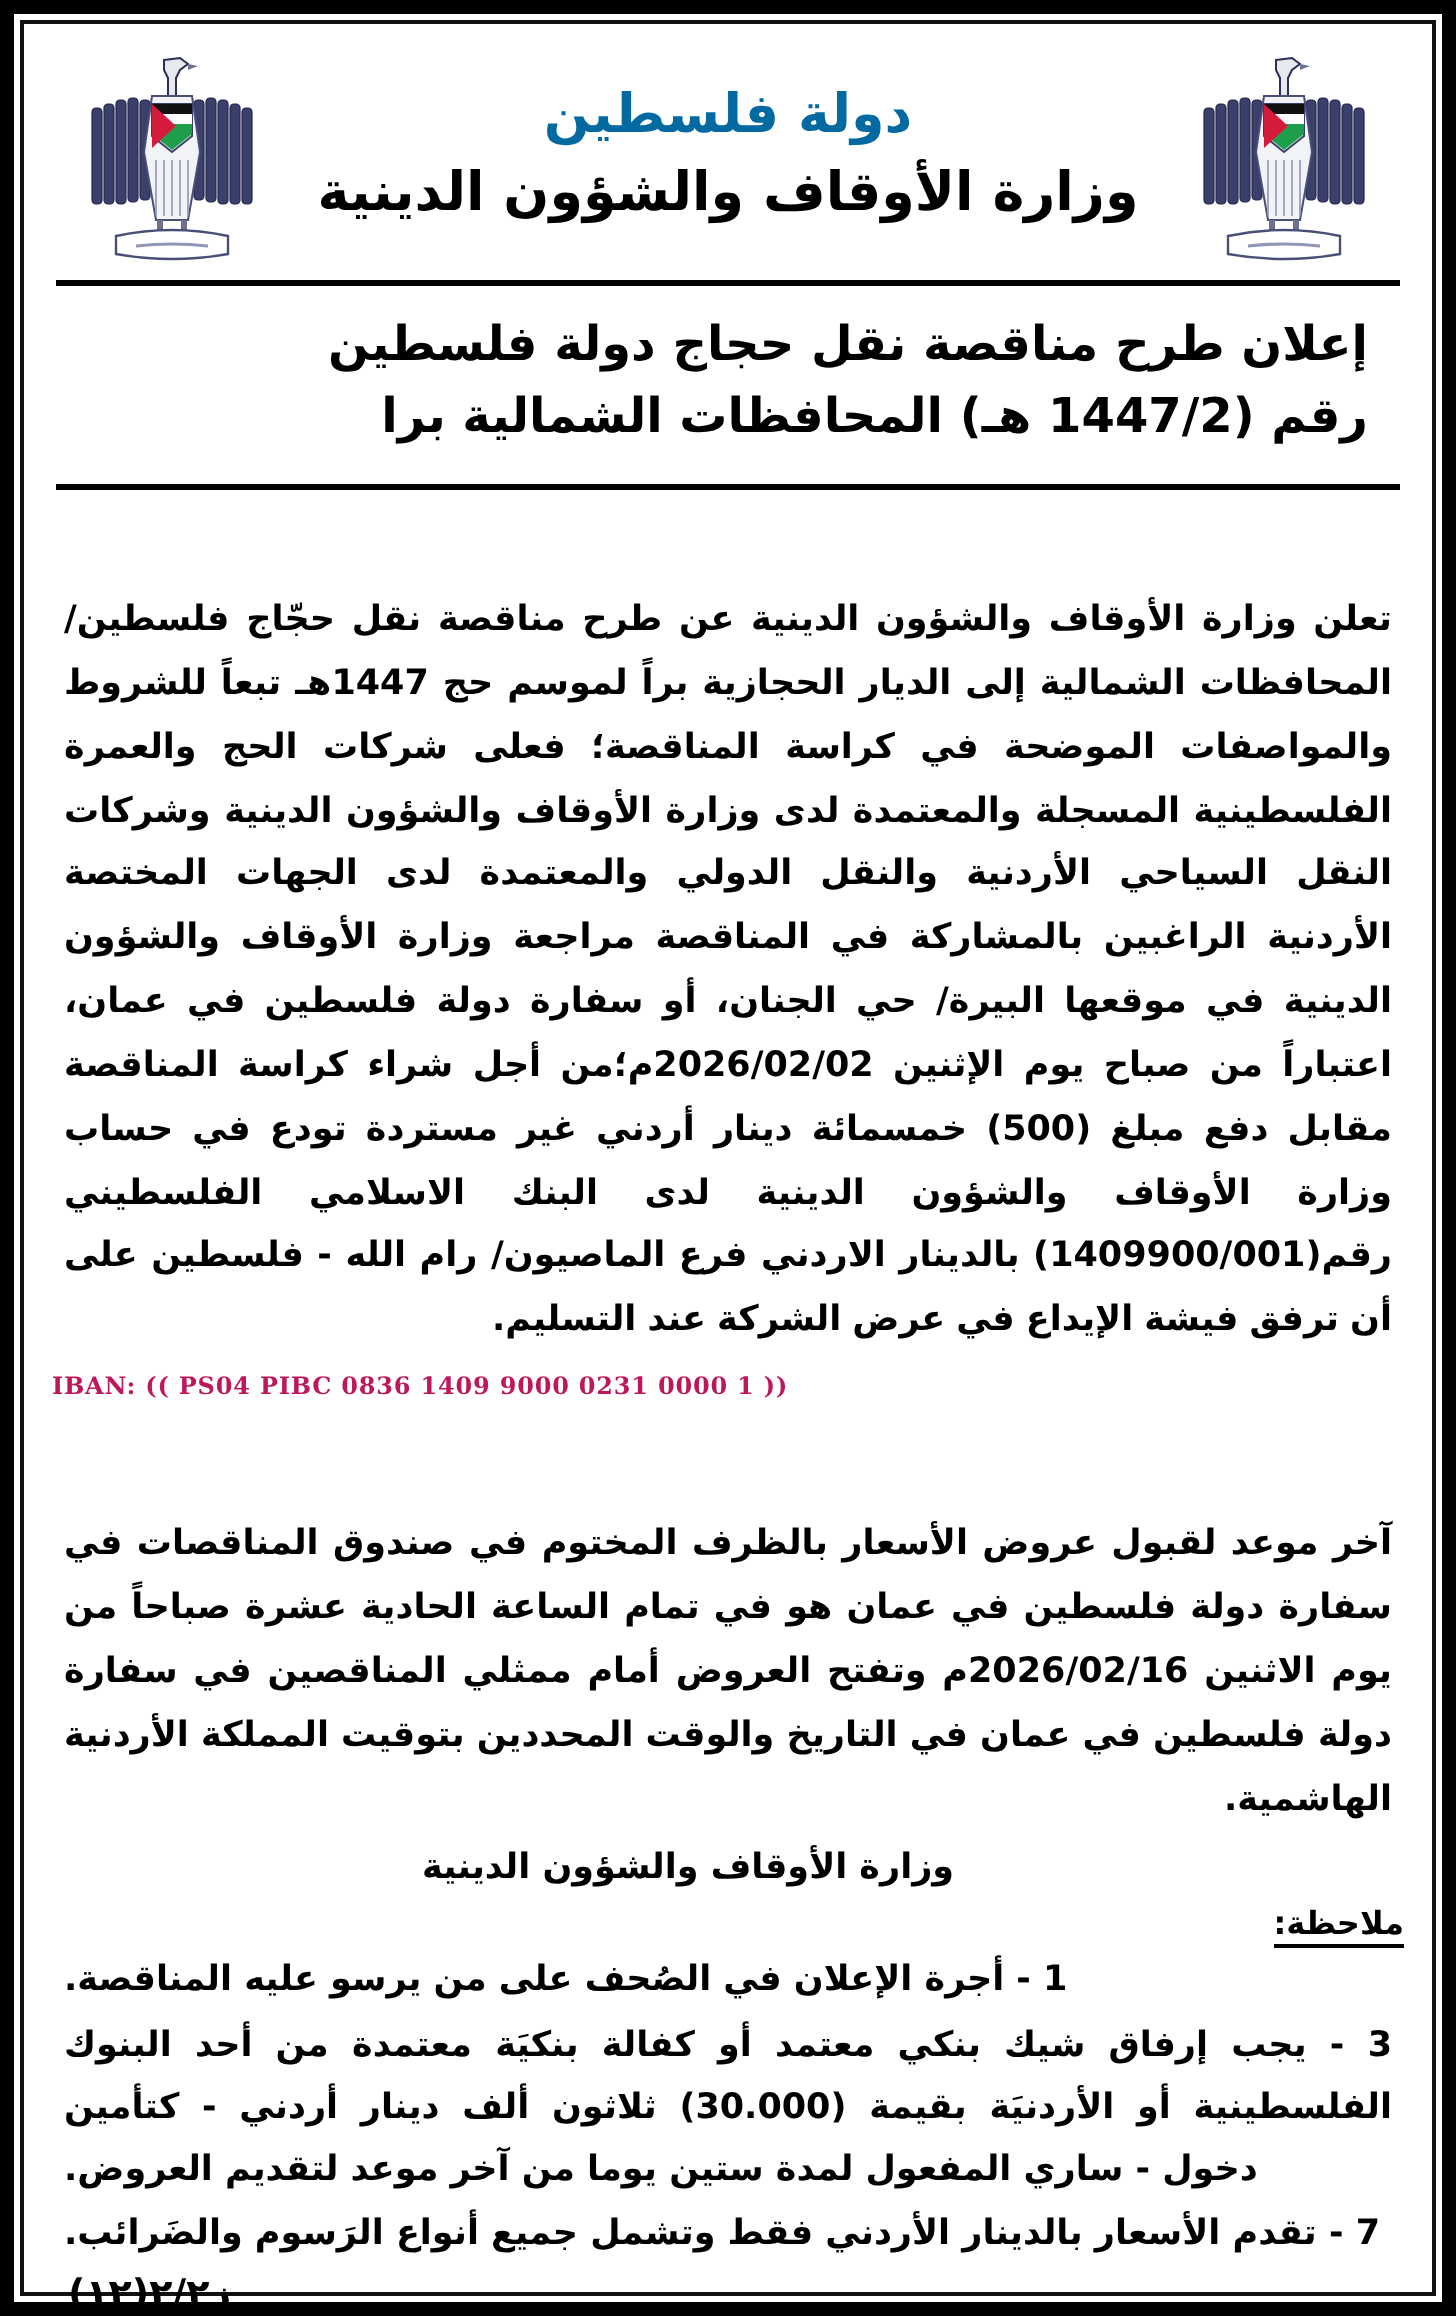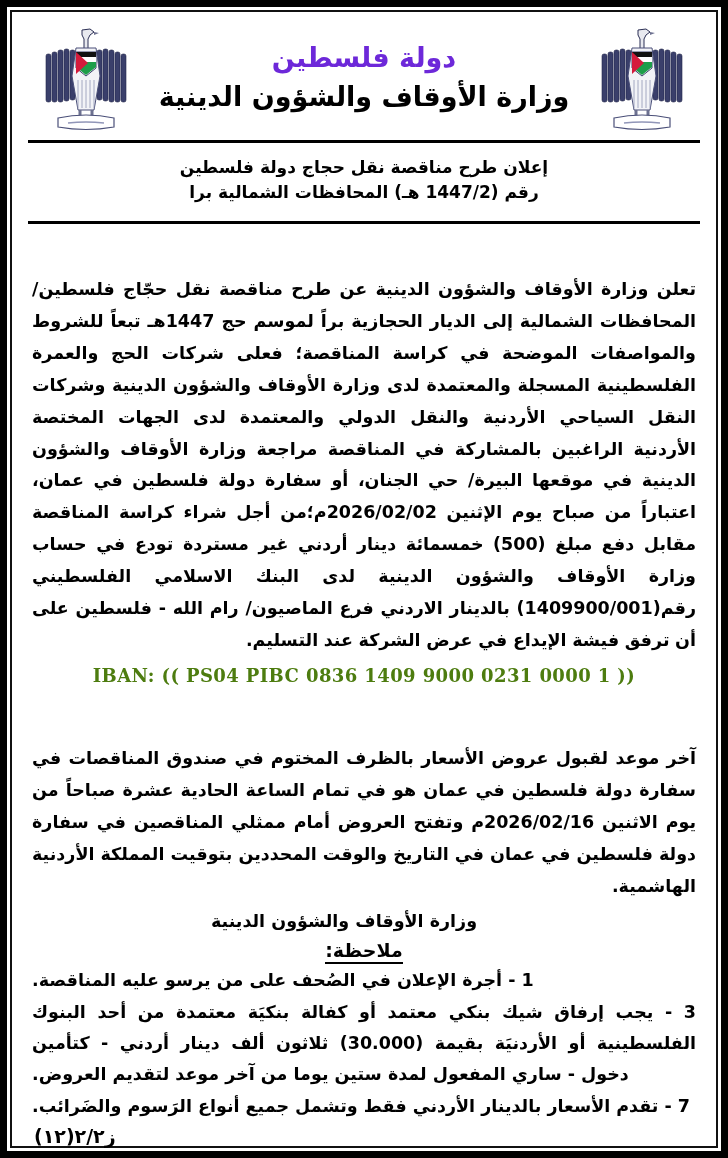--- a/index.html
+++ b/index.html
@@ -53,21 +53,21 @@
   .header-titles {
     flex: 1 1 auto;
     text-align: center;
     direction: rtl;
   }
   .header-titles .line1 {
     font-family: "DejaVu Sans", sans-serif;
     font-weight: bold;
     font-size: 27px;
     letter-spacing: 0px;
-    color: #6d28d9;
+    color: #0369a1;
     line-height: 1.25;
   }
   .header-titles .line2 {
     font-family: "DejaVu Sans", sans-serif;
     font-weight: bold;
     font-size: 27px;
     color: #000000;
     line-height: 1.35;
     margin-top: 4px;
   }
@@ -75,25 +75,24 @@
   
   .hr-heavy {
     border: none;
     border-top: 3px solid #000000;
     margin: 6px 2px 0 2px;
   }
 
   
   .ad-title {
     direction: rtl;
-    text-align: center;
-    font-family: "DejaVu Sans", sans-serif;
-    font-weight: bold;
-    color: #000000;
-    font-size: 17px;
+    font-family: "DejaVu Sans", sans-serif;
+    font-weight: bold;
+    color: #000000;
+    font-size: 24px;
     line-height: 1.48;
     padding: 12px 18px 10px 18px;
   }
   .ad-title .t-line { display: block; white-space: nowrap; }
 
   
   .ad-body {
     direction: rtl;
     text-align: justify;
     text-align-last: justify;
@@ -104,46 +103,44 @@
     color: #000000;
     padding: 2px 6px 0 6px;
     word-spacing: -0.5px;
     margin-top: 48px;
   }
   .ad-body p { margin: 0 0 2px 0; }
   .ad-body p.last-ragged { text-align-last: right; }
 
   .iban-line {
     direction: ltr;
+    font-family: "DejaVu Serif", serif;
+    font-weight: bold;
+    font-size: 12px;
+    letter-spacing: 0.4px;
+    color: #be185d;
+    padding: 7px 0 7px 0;
+  }
+
+  .signature {
+    direction: rtl;
     text-align: center;
-    font-family: "DejaVu Serif", serif;
-    font-weight: bold;
-    font-size: 18px;
-    letter-spacing: 0.4px;
-    color: #4d7c0f;
-    padding: 7px 0 7px 0;
-  }
-
-  .signature {
-    direction: rtl;
-    text-align: center;
     font-family: "DejaVu Sans", sans-serif;
     font-weight: bold;
     font-size: 17.5px;
     color: #000000;
     padding: 6px 40px 2px 0;
   }
 
   
   .notes-head {
     direction: rtl;
-    text-align: center;
-    font-family: "DejaVu Sans", sans-serif;
-    font-weight: bold;
-    font-size: 19px;
+    font-family: "DejaVu Sans", sans-serif;
+    font-weight: bold;
+    font-size: 16px;
     color: #000000;
     padding: 6px 0 4px 0;
   }
   .notes-head span {
     border-bottom: 2px solid #000000;
     padding-bottom: 1px;
   }
   .notes-list {
     direction: rtl;
     font-family: "DejaVu Sans", sans-serif;

